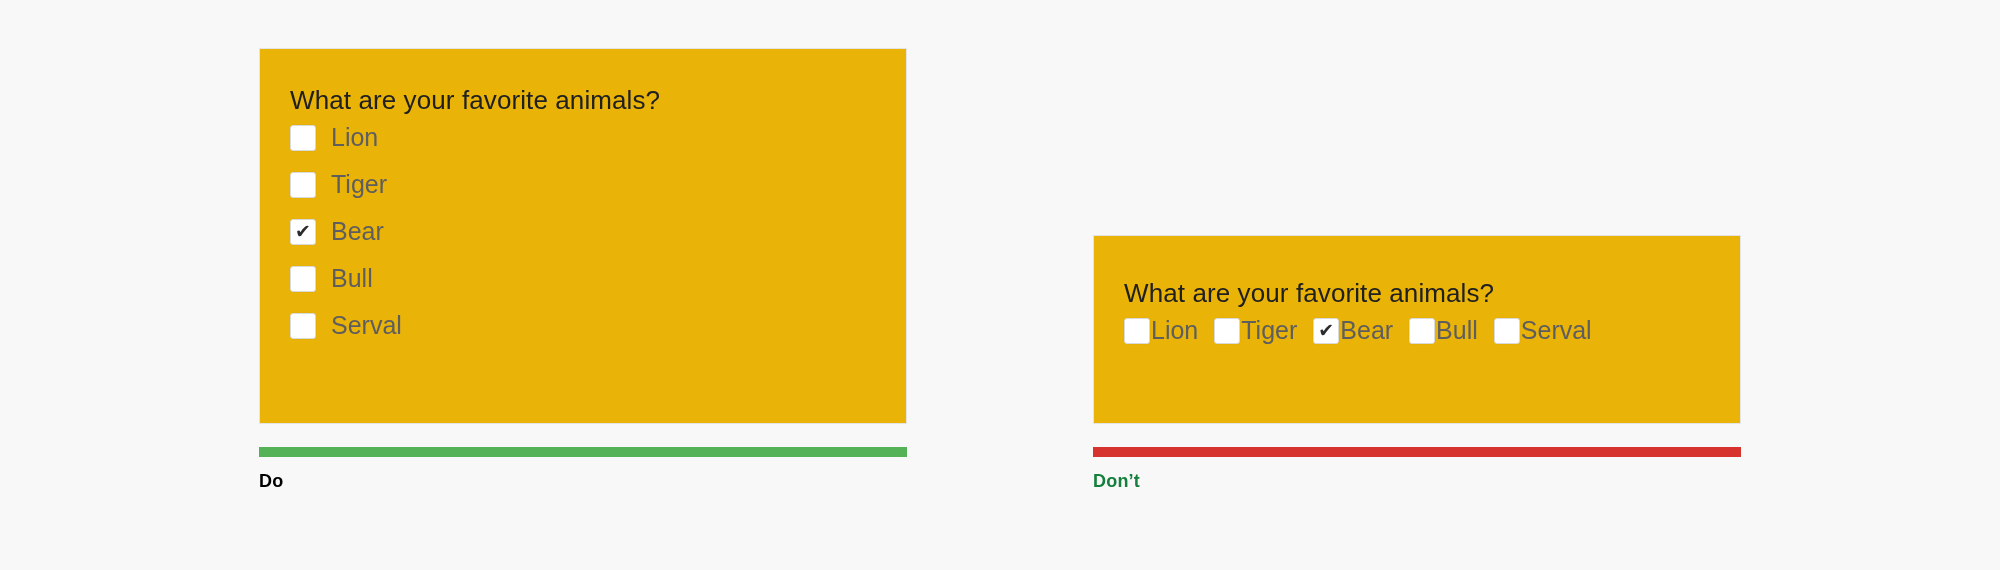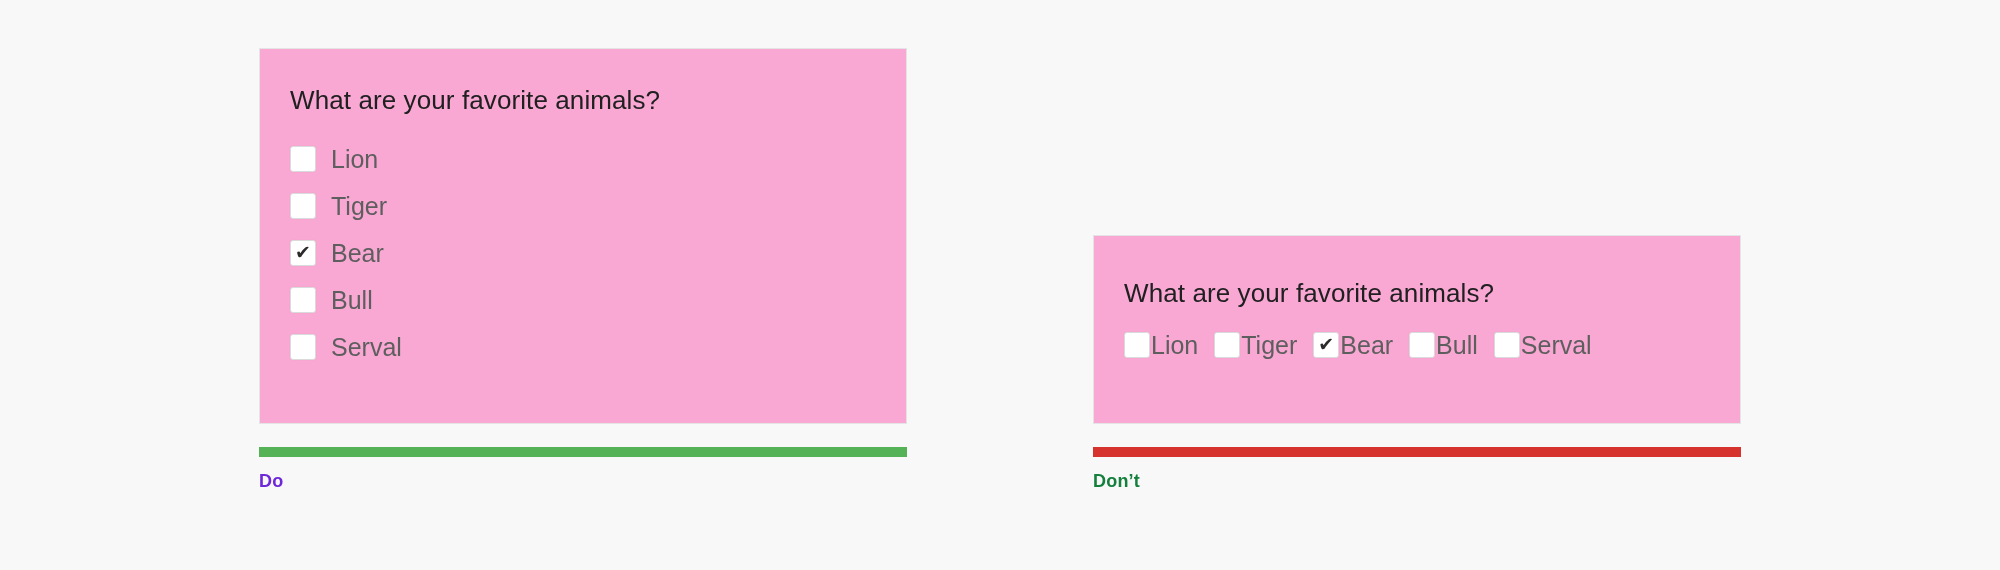--- a/index.html
+++ b/index.html
@@ -17,21 +17,21 @@
 
   .example {
     position: absolute;
   }
 
   #example-do   { left: 259px; top: 48px;  width: 648px; }
   #example-dont { left: 1093px; top: 235px; width: 648px; }
 
   .panel {
     box-sizing: border-box;
-    background: #f9a8d4;
+    background: #eab308;
     border: 1px solid #e4e4e4;
     width: 100%;
   }
 
   #example-do .panel   { height: 376px; padding: 36px 0 0 30px; }
   #example-dont .panel { height: 189px; padding: 42px 0 0 30px; }
 
   .panel-heading {
     font-size: 26px;
     line-height: 1.2;
@@ -48,21 +48,21 @@
     flex-direction: column;
   }
   .options-horizontal {
     display: flex;
     flex-direction: row;
     align-items: center;
   }
 
   .option {
     display: flex;
-    align-items: flex-end;
+    align-items: flex-start;
     white-space: nowrap;
   }
 
   .options-vertical .option {
     height: 47px;
   }
   .options-vertical .option .option-label {
     margin-left: 15px;
   }
 
@@ -126,21 +126,21 @@
   }
   .marker-label {
     margin-top: 15px;
     font-size: 18px;
     font-weight: bold;
     line-height: 1;
     letter-spacing: 0.2px;
   }
 
   .marker.good .marker-bar   { background: #56b257; }
-  .marker.good .marker-label { color: #6d28d9; }
+  .marker.good .marker-label { color: #000000; }
   .marker.bad  .marker-bar   { background: #d6332f; }
   .marker.bad  .marker-label { color: #15803d; }
 </style>
 </head>
 <body>
 
 <div class="example" id="example-do">
 
   <div class="panel">
     <div class="panel-heading">What are your favorite animals?</div>

